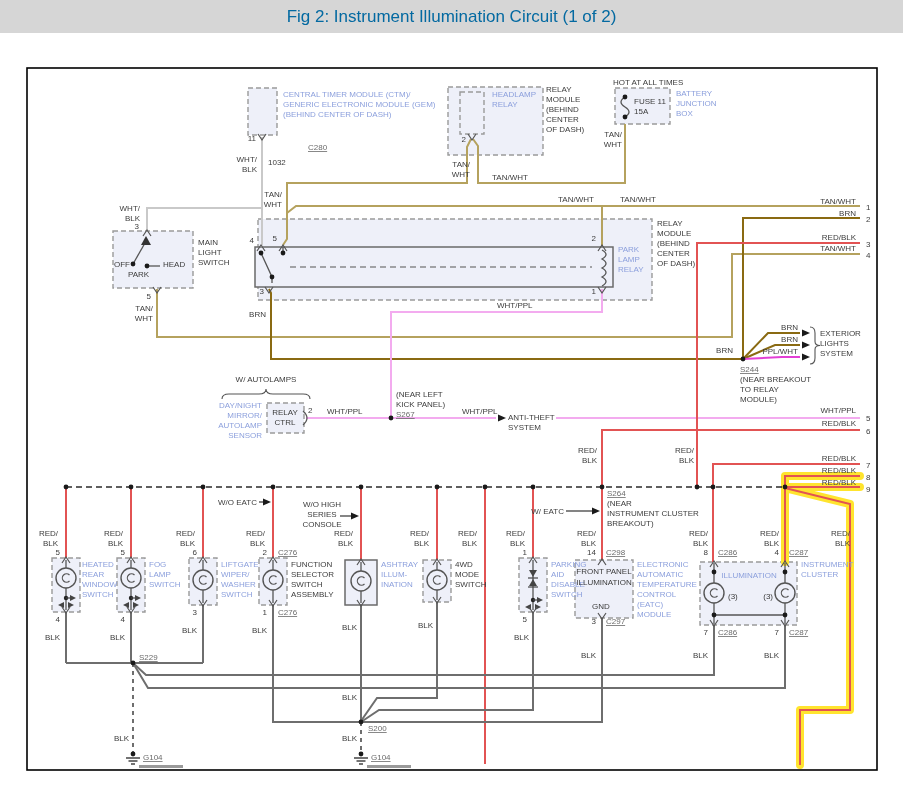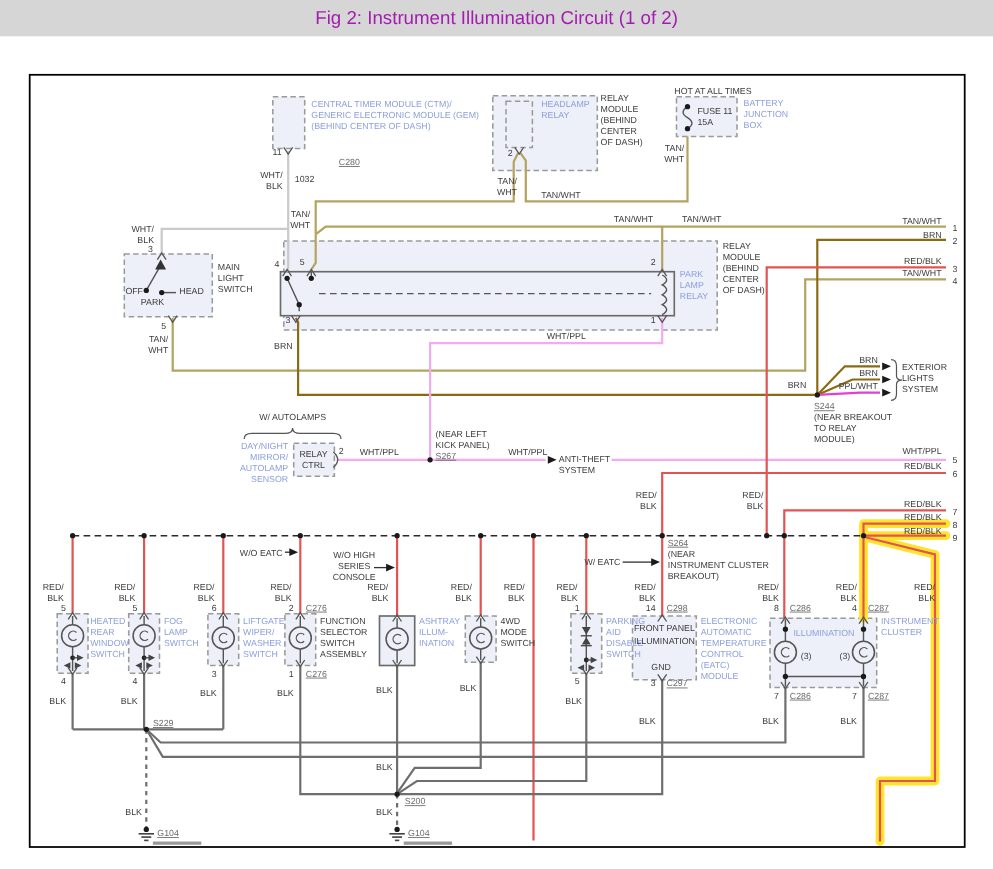--- a/index.html
+++ b/index.html
@@ -1,20 +1,20 @@
 <!DOCTYPE html>
 <html><head>
 <meta charset="utf-8">
 <style>
   html,body{margin:0;padding:0;background:#fff;}
   #stage{position:relative;width:903px;height:790px;background:#fff;overflow:hidden;
          font-family:"Liberation Sans",sans-serif;}
   #titlebar{position:absolute;left:0;top:0;width:903px;height:33px;background:#d6d6d6;
             display:flex;align-items:center;justify-content:center;}
-  #titlebar span{font-size:17px;color:#a21caf;letter-spacing:0px;}
+  #titlebar span{font-size:17px;color:#0369a1;letter-spacing:0px;}
   svg{position:absolute;left:0;top:0;}
   svg text{font-family:"Liberation Sans",sans-serif;}
 </style>
 </head>
 <body>
 
 <div id="stage">
   <div id="titlebar">
     <span>Fig 2: Instrument Illumination Circuit (1 of 2)</span>
   </div>

